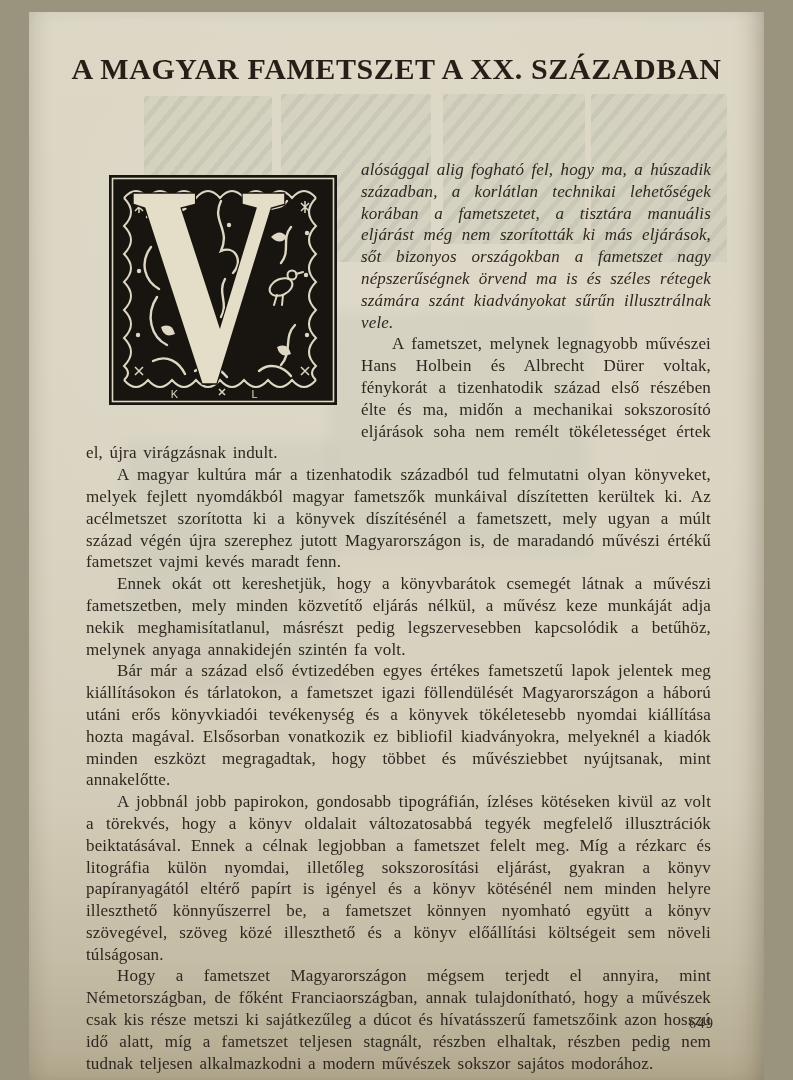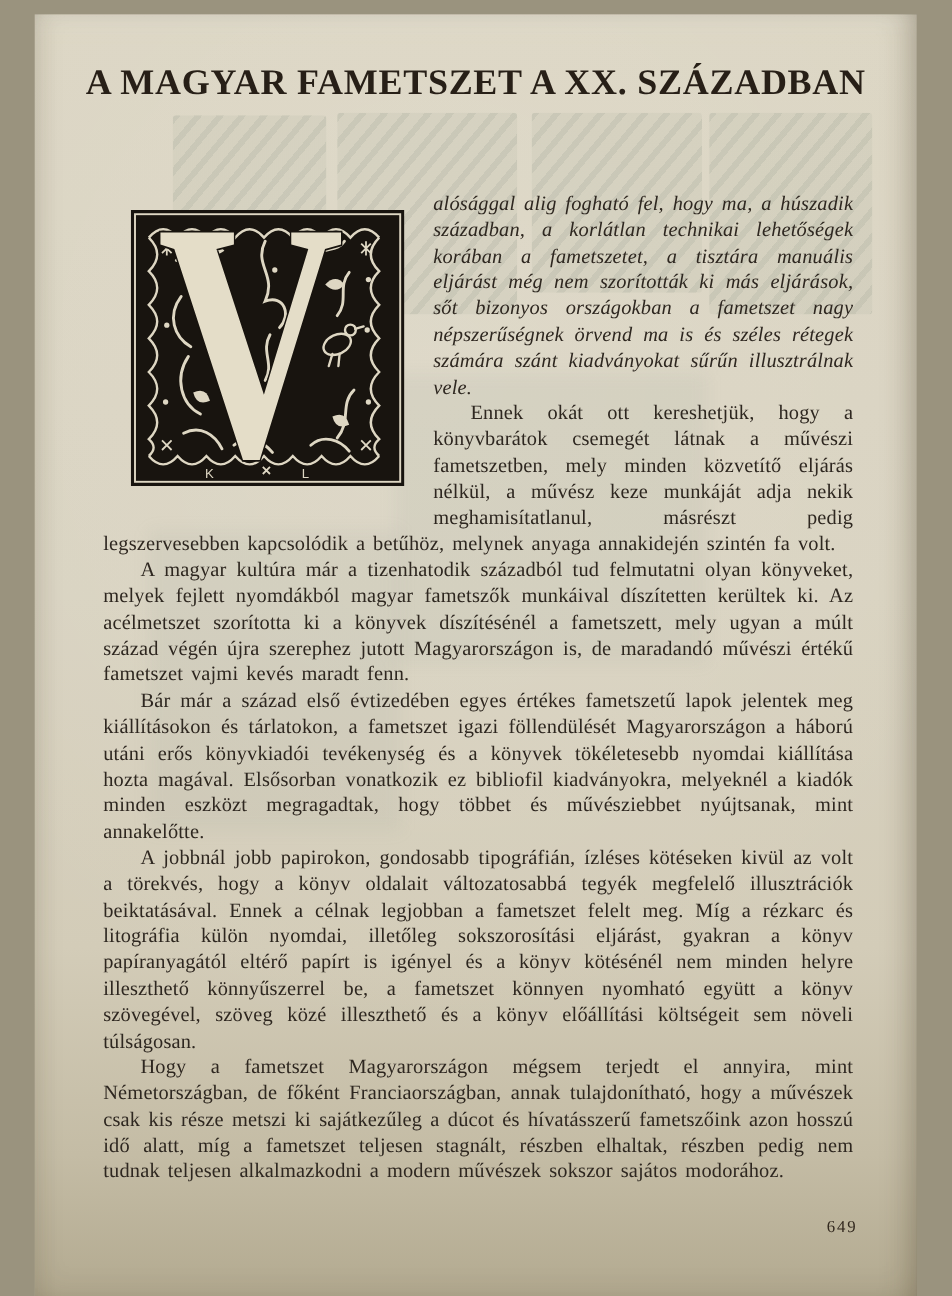--- a/index.html
+++ b/index.html
@@ -144,22 +144,23 @@
         <g transform="translate(100,204) scale(0.76,1)">
           <text x="0" y="0" text-anchor="middle" font-family="'Liberation Serif', serif" font-size="283" font-weight="bold" fill="#e4ddc8" stroke="#18140f" stroke-width="3" paint-order="stroke">V</text>
         </g>
 
         <text x="66" y="223" text-anchor="middle" font-family="'Liberation Sans', sans-serif" font-size="11" letter-spacing="1" fill="#ded7c3">K</text>
         <text x="146" y="223" text-anchor="middle" font-family="'Liberation Sans', sans-serif" font-size="11" letter-spacing="1" fill="#ded7c3">L</text>
       </svg>
     </div>
 
     <p class="para no-indent">alósággal alig fogható fel, hogy ma, a húszadik században, a korlátlan technikai lehetőségek korában a fametszetet, a tisztára manuális eljárást még nem szorították ki más eljárások, sőt bizonyos országokban a fametszet nagy népszerűségnek örvend ma is és széles rétegek számára szánt kiadványokat sűrűn illusztrálnak vele.</p>
+    <p class="para">A fametszet, melynek legnagyobb művészei Hans Holbein és Albrecht Dürer voltak, fénykorát a tizenhatodik század első részében élte és ma, midőn a mechanikai sokszorosító eljárások soha nem remélt tökéletességet értek el, újra virágzásnak indult.</p>
+    <p class="para">A magyar kultúra már a tizenhatodik századból tud felmutatni olyan könyveket, melyek fejlett nyomdákból magyar fametszők munkáival díszítetten kerültek ki. Az acélmetszet szorította ki a könyvek díszítésénél a fametszett, mely ugyan a múlt század végén újra szerephez jutott Magyarországon is, de maradandó művészi értékű fametszet vajmi kevés maradt fenn.</p>
     <p class="para">Ennek okát ott kereshetjük, hogy a könyvbarátok csemegét látnak a művészi fametszetben, mely minden közvetítő eljárás nélkül, a művész keze munkáját adja nekik meghamisítatlanul, másrészt pedig legszervesebben kapcsolódik a betűhöz, melynek anyaga annakidején szintén fa volt.</p>
-    <p class="para">A magyar kultúra már a tizenhatodik századból tud felmutatni olyan könyveket, melyek fejlett nyomdákból magyar fametszők munkáival díszítetten kerültek ki. Az acélmetszet szorította ki a könyvek díszítésénél a fametszett, mely ugyan a múlt század végén újra szerephez jutott Magyarországon is, de maradandó művészi értékű fametszet vajmi kevés maradt fenn.</p>
     <p class="para">Bár már a század első évtizedében egyes értékes fametszetű lapok jelentek meg kiállításokon és tárlatokon, a fametszet igazi föllendülését Magyarországon a háború utáni erős könyvkiadói tevékenység és a könyvek tökéletesebb nyomdai kiállítása hozta magával. Elsősorban vonatkozik ez bibliofil kiadványokra, melyeknél a kiadók minden eszközt megragadtak, hogy többet és művésziebbet nyújtsanak, mint annakelőtte.</p>
     <p class="para">A jobbnál jobb papirokon, gondosabb tipográfián, ízléses kötéseken kivül az volt a törekvés, hogy a könyv oldalait változatosabbá tegyék megfelelő illusztrációk beiktatásával. Ennek a célnak legjobban a fametszet felelt meg. Míg a rézkarc és litográfia külön nyomdai, illetőleg sokszorosítási eljárást, gyakran a könyv papíranyagától eltérő papírt is igényel és a könyv kötésénél nem minden helyre illeszthető könnyűszerrel be, a fametszet könnyen nyomható együtt a könyv szövegével, szöveg közé illeszthető és a könyv előállítási költségeit sem növeli túlságosan.</p>
     <p class="para">Hogy a fametszet Magyarországon mégsem terjedt el annyira, mint Németországban, de főként Franciaországban, annak tulajdonítható, hogy a művészek csak kis része metszi ki sajátkezűleg a dúcot és hívatásszerű fametszőink azon hosszú idő alatt, míg a fametszet teljesen stagnált, részben elhaltak, részben pedig nem tudnak teljesen alkalmazkodni a modern művészek sokszor sajátos modorához.</p>
   </div>
 
   <div class="page-number">649</div>
 
 </div>
 
 </body></html>

